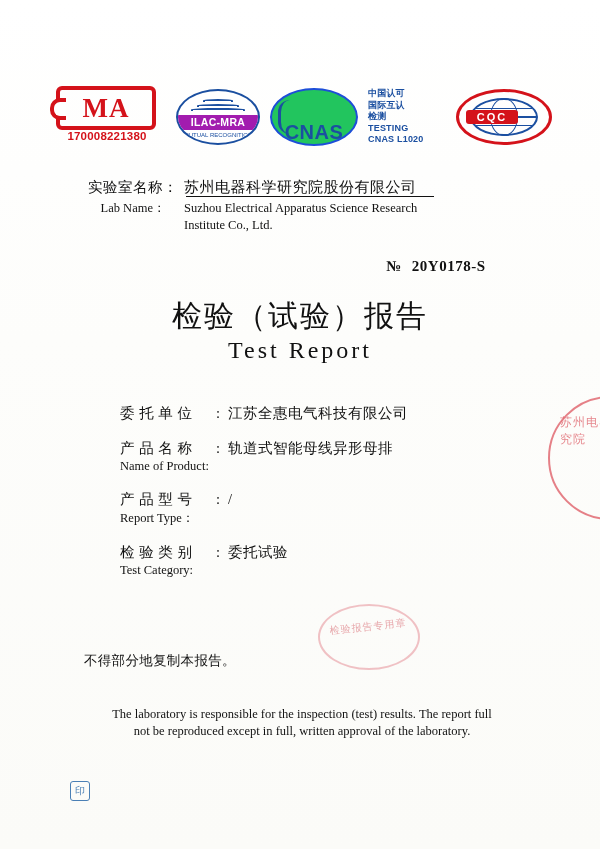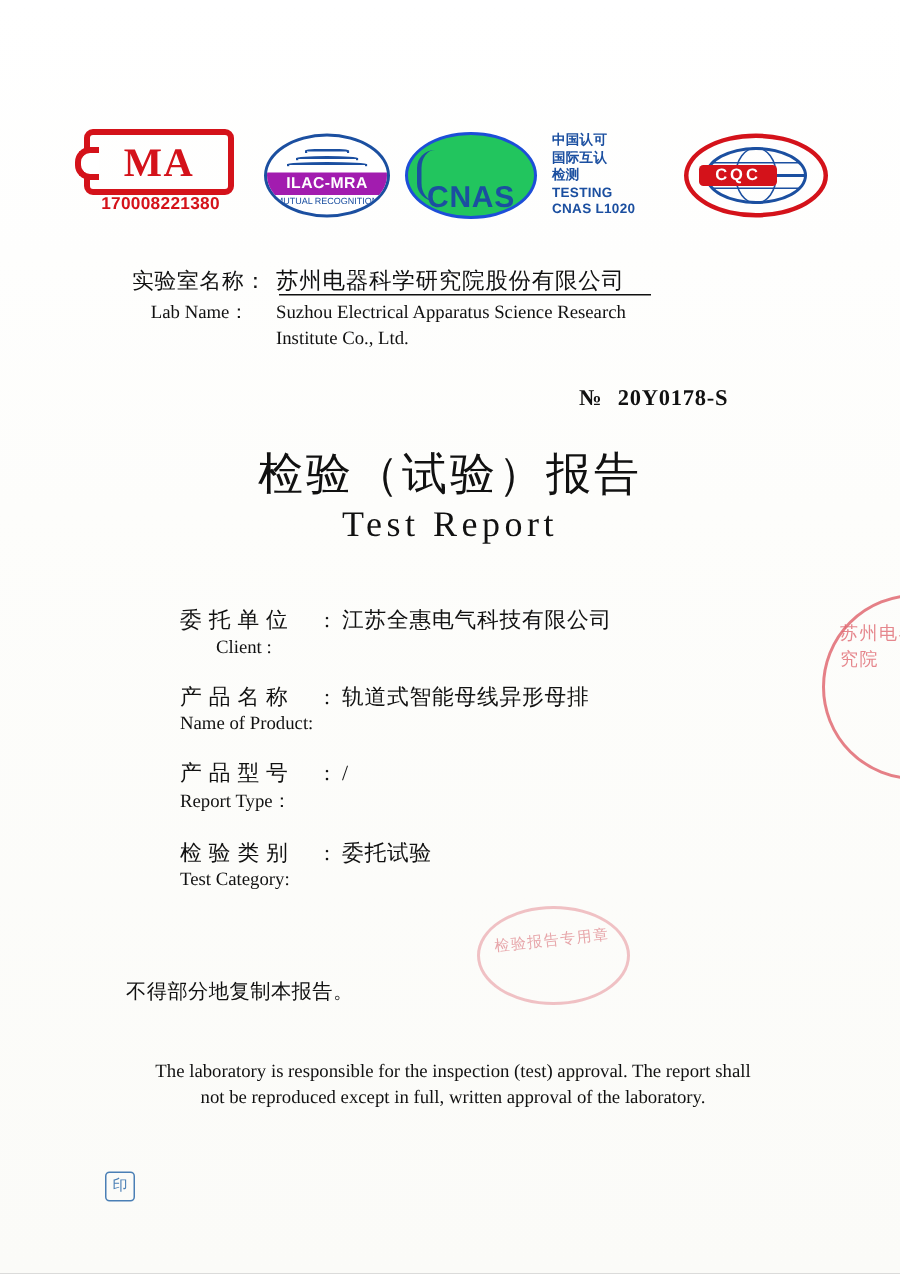--- a/index.html
+++ b/index.html
@@ -537,21 +537,20 @@
   <div class="title-en">Test   Report</div>
 
   <div class="fields">
 
     <div class="field">
       <div class="field-cn">
         <div class="f-label-cn spread">委 托 单 位</div>
         <div class="f-colon">:</div>
         <div class="f-value">江苏全惠电气科技有限公司</div>
       </div>
-      <div class="f-label-en indent">Client   :</div>
     </div>
 
     <div class="field">
       <div class="field-cn">
         <div class="f-label-cn spread">产 品 名 称</div>
         <div class="f-colon">:</div>
         <div class="f-value">轨道式智能母线异形母排</div>
       </div>
       <div class="f-label-en">Name of Product:</div>
     </div>
@@ -577,18 +576,18 @@
 
   <div class="seal seal-right"></div>
   <div class="seal-arc-text">苏州电器科学研究院</div>
   <div class="seal seal-mid"></div>
   <div class="seal-mid-text">检验报告专用章</div>
 
   <div class="disclaimer-cn">
     <div>不得部分地复制本报告。</div>
   </div>
   <div class="disclaimer-en">
-    <div>The laboratory is responsible for the inspection (test) approval. The report shall</div>
+    <div>The laboratory is responsible for the inspection (test) results. The report full</div>
     <div>not be reproduced except in full, written approval of the laboratory.</div>
   </div>
 
   <div class="page-stamp">印</div>
 </div>
 
 </body></html>

